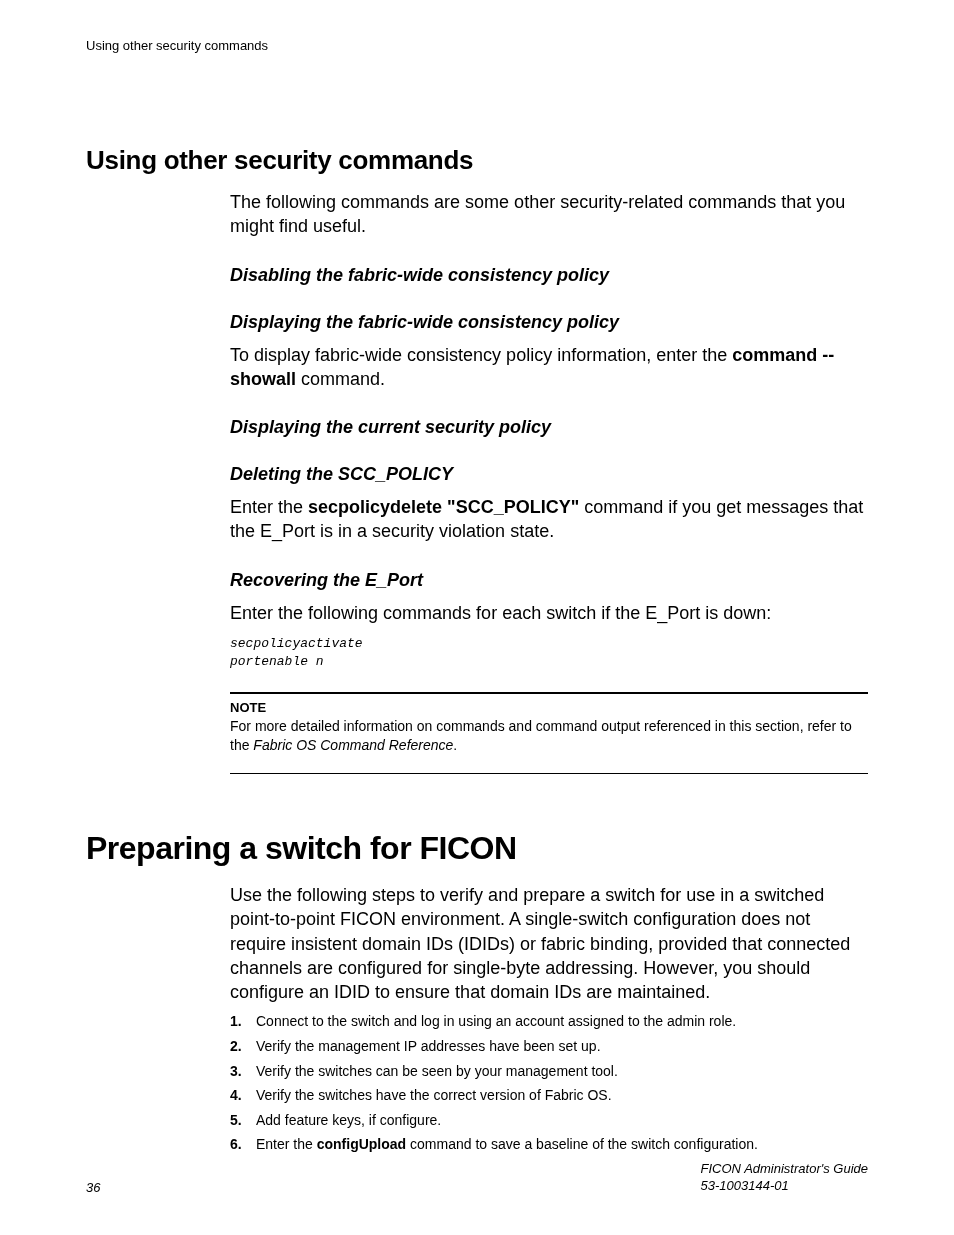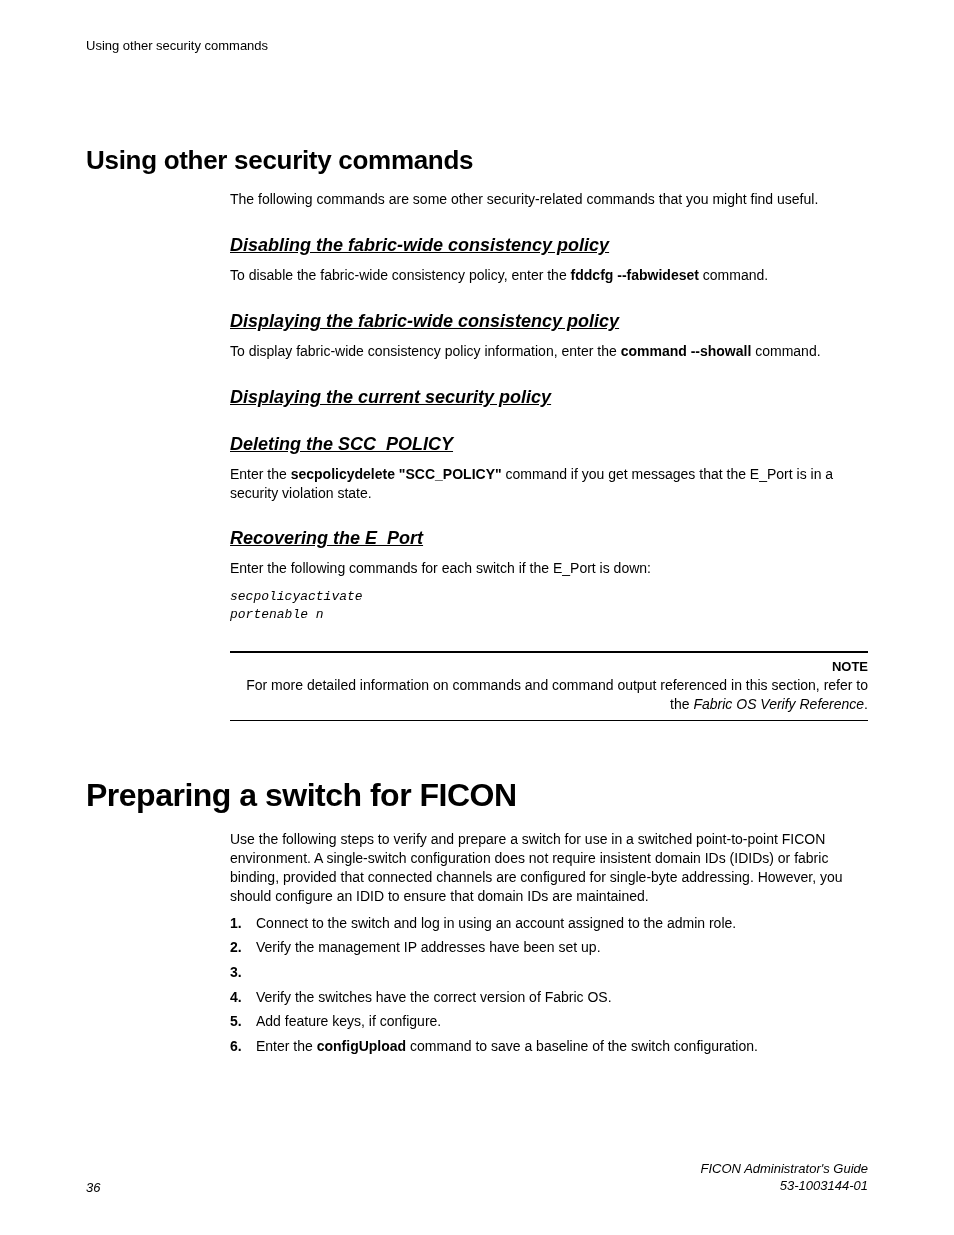--- a/index.html
+++ b/index.html
@@ -46,42 +46,40 @@
     margin: 0 0 14px 0;
     letter-spacing: -0.3px;
   }
   h3.section-heading {
     font-family: Arial, Helvetica, sans-serif;
     font-weight: 700;
     font-style: italic;
     font-stretch: condensed;
     font-size: 18px;
     margin: 26px 0 10px 0;
-    text-decoration: underline;
   }
   p.body-text {
-    font-size: 14px;
+    font-size: 18px;
     line-height: 1.35;
     margin: 0 0 8px 0;
   }
   .bold { font-weight: 700; }
   .italic { font-style: italic; }
   pre.code {
     font-family: "Courier New", monospace;
     font-size: 13px;
     margin: 10px 0 14px 0;
     line-height: 1.35;
     font-style: italic;
   }
   .note-block {
     border-top: 2px solid #000;
     border-bottom: 1px solid #000;
-    padding: 6px 0 6px 0;
-    margin-top: 28px;
-    text-align: right;
+    padding: 6px 0 18px 0;
+    margin-top: 22px;
   }
   .note-label {
     font-size: 13px;
     font-weight: 700;
     margin-bottom: 2px;
   }
   .note-text {
     font-size: 14px;
     line-height: 1.35;
   }
@@ -109,41 +107,37 @@
     display: flex;
     justify-content: space-between;
     align-items: flex-end;
     font-size: 13px;
     font-style: italic;
   }
   .footer .page-num {
     font-style: italic;
   }
   .footer .doc-info {
-    text-align: right;
     line-height: 1.3;
   }
   .spacer-before-h1 { height: 56px; }
 </style>
 </head>
 <body>
 
 <div class="page">
 
   <div class="running-header">Using other security commands</div>
 
   <h2 class="sub-heading h2-indent">Using other security commands</h2>
 
   <div class="content-indent">
     <p class="body-text">The following commands are some other security-related commands that you might find useful.</p>
 
     <h3 class="section-heading">Disabling the fabric-wide consistency policy</h3>
-    <p class="body-text">
-      <span>To disable the fabric-wide consistency policy, enter the </span><span class="bold">fddcfg --fabwideset</span><span> command.</span>
-    </p>
 
     <h3 class="section-heading">Displaying the fabric-wide consistency policy</h3>
     <p class="body-text">
       <span>To display fabric-wide consistency policy information, enter the </span><span class="bold">command --showall</span><span> command.</span>
     </p>
 
     <h3 class="section-heading">Displaying the current security policy</h3>
 
     <h3 class="section-heading">Deleting the SCC_POLICY</h3>
     <p class="body-text">
@@ -151,21 +145,21 @@
     </p>
 
     <h3 class="section-heading">Recovering the E_Port</h3>
     <p class="body-text">Enter the following commands for each switch if the E_Port is down:</p>
     <pre class="code">secpolicyactivate
 portenable n</pre>
 
     <div class="note-block">
       <div class="note-label">NOTE</div>
       <div class="note-text">
-        <span>For more detailed information on commands and command output referenced in this section, refer to the </span><span class="italic">Fabric OS Verify Reference</span><span>.</span>
+        <span>For more detailed information on commands and command output referenced in this section, refer to the </span><span class="italic">Fabric OS Command Reference</span><span>.</span>
       </div>
     </div>
   </div>
 
   <div class="spacer-before-h1"></div>
 
   <h1 class="main-heading">Preparing a switch for FICON</h1>
 
   <div class="content-indent">
     <p class="body-text">Use the following steps to verify and prepare a switch for use in a switched point-to-point FICON environment. A single-switch configuration does not require insistent domain IDs (IDIDs) or fabric binding, provided that connected channels are configured for single-byte addressing. However, you should configure an IDID to ensure that domain IDs are maintained.</p>
@@ -174,20 +168,21 @@
       <li>
         <span class="num">1.</span>
         <span>Connect to the switch and log in using an account assigned to the admin role.</span>
       </li>
       <li>
         <span class="num">2.</span>
         <span>Verify the management IP addresses have been set up.</span>
       </li>
       <li>
         <span class="num">3.</span>
+        <span>Verify the switches can be seen by your management tool.</span>
       </li>
       <li>
         <span class="num">4.</span>
         <span>Verify the switches have the correct version of Fabric OS.</span>
       </li>
       <li>
         <span class="num">5.</span>
         <span>Add feature keys, if configure.</span>
       </li>
       <li>

